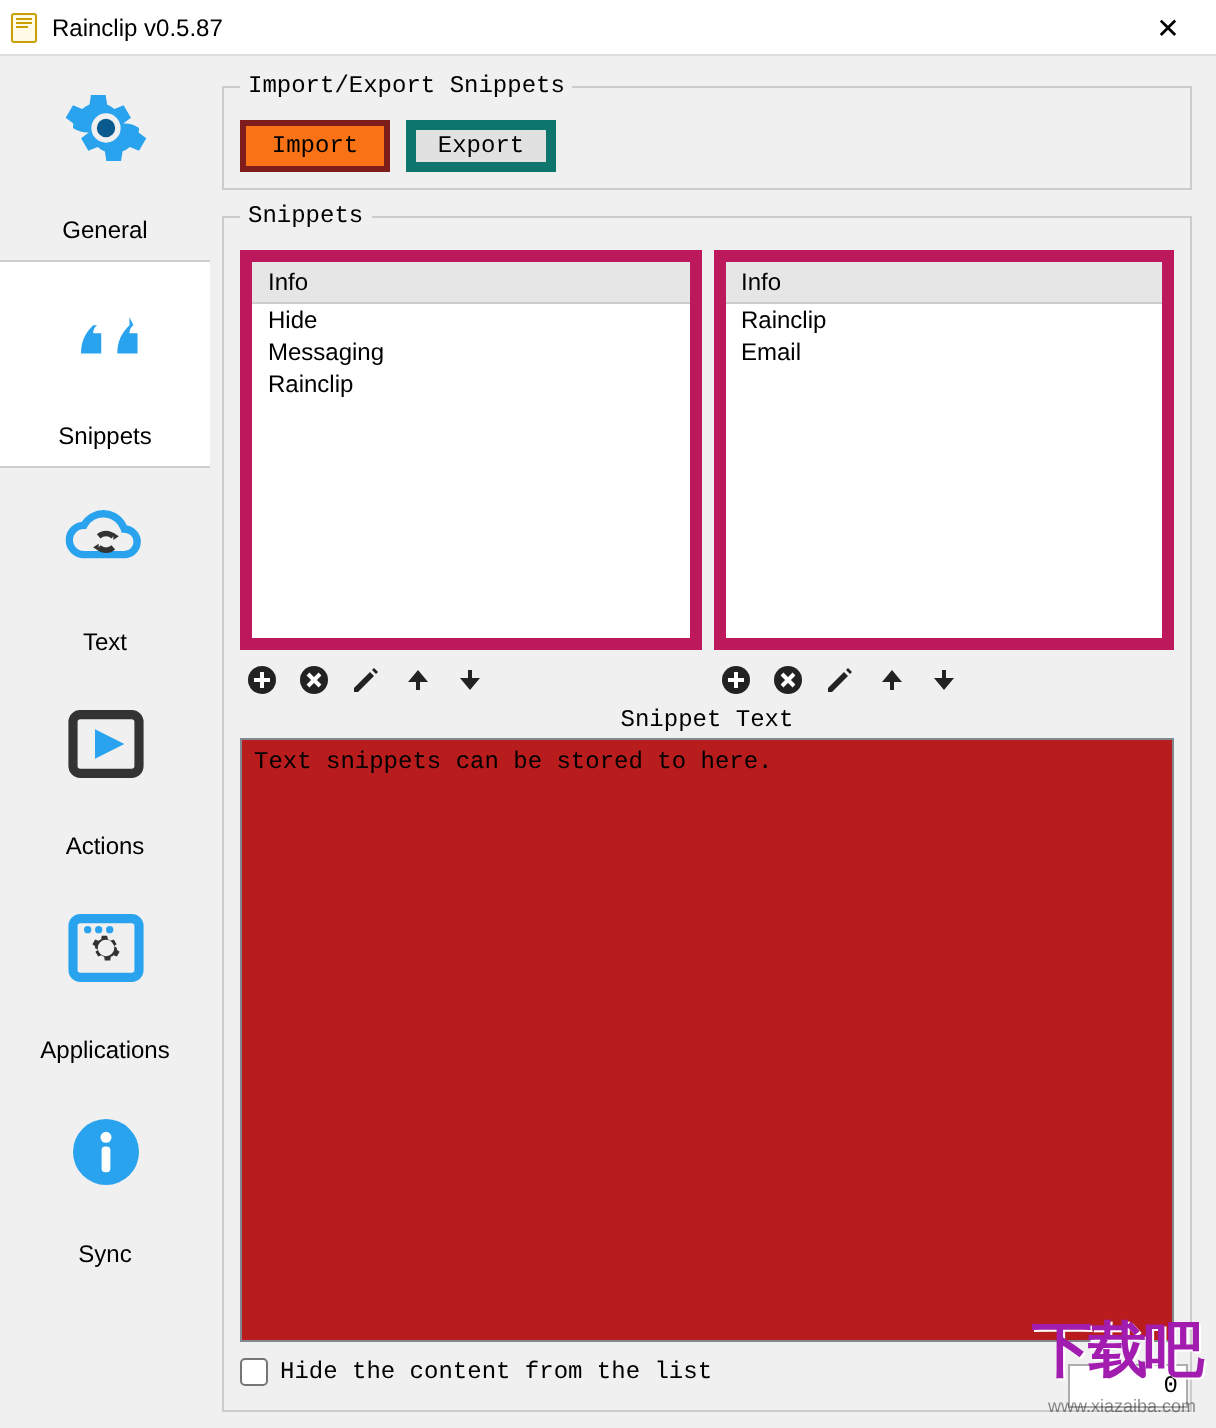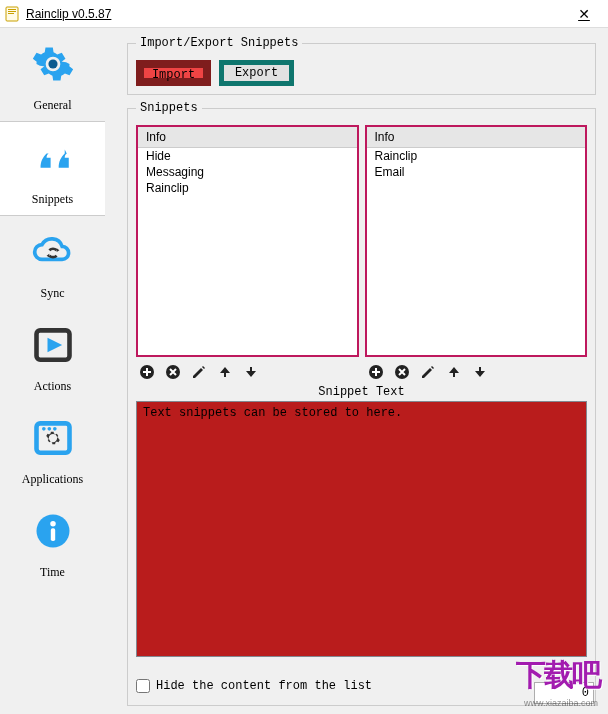--- a/index.html
+++ b/index.html
@@ -1,42 +1,42 @@
 <!DOCTYPE html>
 <html><head>
 <meta charset="utf-8">
 <style>
 * { box-sizing: border-box; margin: 0; padding: 0; }
 body { font-family: "SimSun", "Courier New", monospace; font-size: 12px; background: #fff; width: 608px; height: 714px; overflow: hidden; position: relative; }
-.titlebar { height: 28px; background: #fff; border-bottom: 1px solid #ddd; display: flex; align-items: center; padding: 0 4px; text-decoration: underline; }
+.titlebar { height: 28px; background: #fff; border-bottom: 1px solid #ddd; display: flex; align-items: center; padding: 0 4px; }
 .titlebar .app-icon { width: 16px; height: 16px; margin-right: 6px; }
 .titlebar .title { flex: 1; font-size: 12px; font-family: Arial, sans-serif; }
 .titlebar .close { width: 40px; height: 28px; display: flex; align-items: center; justify-content: center; font-family: Arial; font-size: 14px; cursor: pointer; }
 .content { display: flex; height: calc(714px - 28px); background: #f0f0f0; }
 .sidebar { width: 105px; background: #f0f0f0; display: flex; flex-direction: column; }
 .sidebar-item { display: flex; flex-direction: column; align-items: center; padding: 10px 0 8px 0; cursor: pointer; }
 .sidebar-item .icon-wrap { width: 52px; height: 52px; display: flex; align-items: center; justify-content: center; }
-.sidebar-item .label { font-size: 12px; margin-top: 8px; font-family: Liberation Serif, serif; }
+.sidebar-item .label { font-size: 12px; margin-top: 18px; font-family: Liberation Sans, sans-serif; }
 .sidebar-item.selected { background: #fff; border-top: 1px solid #ccc; border-bottom: 1px solid #ccc; }
 .main { flex: 1; padding: 8px 12px 8px 6px; background: #f0f0f0; display: flex; flex-direction: column; gap: 6px; }
-fieldset { border: 1px solid #ccc; padding: 10px 8px 8px 8px; margin-left: 16px; }
+fieldset { border: 1px solid #ccc; padding: 10px 8px 8px 8px; }
 legend { padding: 0 4px; font-family: "Courier New", monospace; font-size: 12px; }
 .btn { min-width: 75px; height: 26px; background: #e1e1e1; border: 5px solid #0f766e; cursor: pointer; font-family: "Courier New", monospace; font-size: 12px; }
-.btn.primary { border: 8px solid #7f1d1d; background: #ef4444; }
+.btn.primary { border: 3px solid #7f1d1d; background: #f97316; }
 .btn-row { display: flex; gap: 8px; }
 .lists { display: flex; gap: 6px; }
-.listbox { flex: 1; background: #fff; border: 2px solid #be185d; height: 232px; overflow: auto; }
+.listbox { flex: 1; background: #fff; border: 6px solid #be185d; height: 200px; overflow: auto; }
 .listbox .header { background: #e6e6e6; padding: 3px 8px; border-bottom: 1px solid #ccc; font-family: Arial, sans-serif; }
 .listbox .row { padding: 1px 8px; cursor: pointer; font-family: Arial, sans-serif; }
 .toolbar { display: flex; gap: 10px; padding: 6px 2px 0 2px; }
 .tool-icons { display: flex; gap: 8px; flex: 1; }
 .tool-icon { width: 18px; height: 18px; cursor: pointer; display: flex; align-items: center; justify-content: center; }
 .snippet-text-label { font-family: "Courier New", monospace; padding: 4px 0 2px 0; text-align: center; }
 .snippet-text { flex: 1; width: 100%; border: 1px solid #828790; background: #b91c1c; padding: 4px 6px; font-family: "Courier New", monospace; font-size: 12px; resize: none; min-height: 210px; }
-.checkbox-row { display: flex; align-items: center; gap: 6px; padding: 22px 0 4px 0; font-family: "Courier New", monospace; }
+.checkbox-row { display: flex; align-items: center; gap: 6px; padding: 8px 0 4px 0; font-family: "Courier New", monospace; }
 .checkbox-row input { width: 14px; height: 14px; }
 .footer { position: absolute; bottom: 10px; right: 14px; display: flex; align-items: center; gap: 6px; }
 .num-input { width: 60px; height: 22px; border: 1px solid #adadad; background: #fff; text-align: right; padding-right: 4px; font-family: "Courier New", monospace; font-size: 12px; }
 .watermark { position: absolute; bottom: 6px; right: 10px; font-family: Arial; font-size: 9px; color: rgba(0,0,0,0.45); pointer-events: none; }
 .big-cn { position: absolute; bottom: 18px; right: 8px; font-size: 30px; font-weight: 900; font-family: Liberation Serif, serif; color: #a21caf; text-shadow: 1px 1px 0 #fff; pointer-events: none; letter-spacing: -2px; }
 </style>
 </head>
 <body>
 
 <div class="titlebar">
@@ -72,21 +72,21 @@
       <span class="label">Snippets</span>
     </div>
     <div class="sidebar-item">
       <div class="icon-wrap">
         <svg width="44" height="44" viewBox="0 0 24 24">
             <path fill="none" stroke="#2aa3ef" stroke-width="2" d="M6 16a4 4 0 010-8 6 6 0 0111 1 3.5 3.5 0 010 7H6z"></path>
             <path fill="none" stroke="#333" stroke-width="1.5" d="M10 11a3 3 0 014 0M14 14a3 3 0 01-4 0" marker-end=""></path>
             <path fill="#333" d="M14 10l1.5 1-1.5 1zM10 15l-1.5-1 1.5-1z"></path>
           </svg>
       </div>
-      <span class="label">Sync</span>
+      <span class="label">Text</span>
     </div>
     <div class="sidebar-item">
       <div class="icon-wrap">
         <svg width="44" height="44" viewBox="0 0 24 24">
             <rect x="3" y="4" width="18" height="16" rx="2" fill="none" stroke="#333" stroke-width="2.5"></rect>
             <path fill="#2aa3ef" d="M9 8l8 4-8 4z"></path>
           </svg>
       </div>
       <span class="label">Actions</span>
     </div>
@@ -103,21 +103,21 @@
       <span class="label">Applications</span>
     </div>
     <div class="sidebar-item">
       <div class="icon-wrap">
         <svg width="44" height="44" viewBox="0 0 24 24">
             <circle cx="12" cy="12" r="9" fill="#2aa3ef"></circle>
             <circle cx="12" cy="8" r="1.5" fill="#fff"></circle>
             <rect x="10.8" y="10.5" width="2.4" height="7" rx="1" fill="#fff"></rect>
           </svg>
       </div>
-      <span class="label">Time</span>
+      <span class="label">Sync</span>
     </div>
   </div>
 
   <div class="main">
     <fieldset>
       <legend>Import/Export Snippets</legend>
       <div class="btn-row">
         <button class="btn primary">Import</button>
         <button class="btn">Export</button>
       </div>

